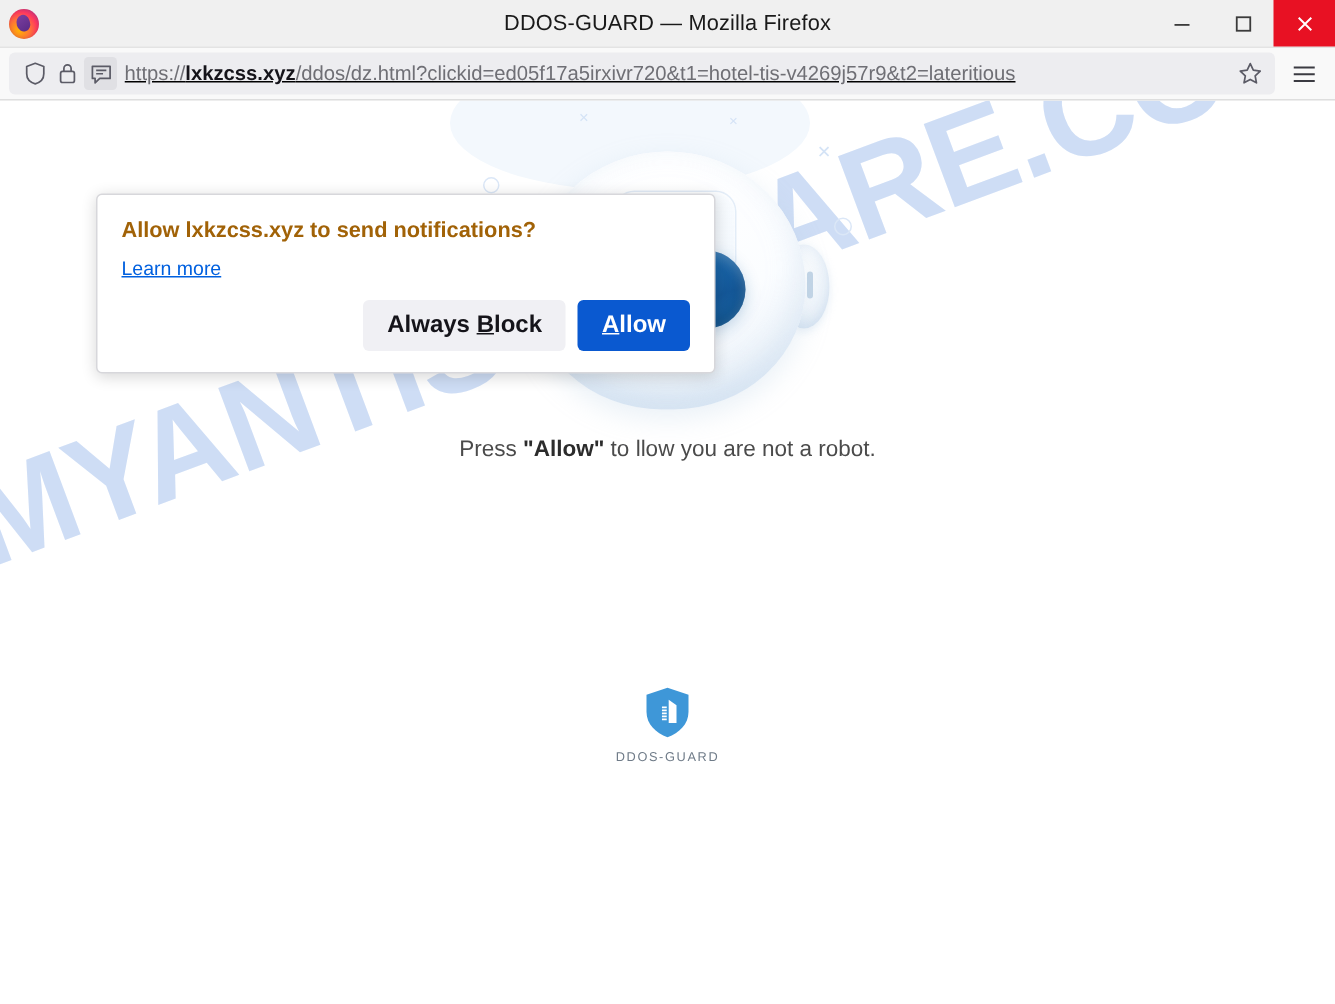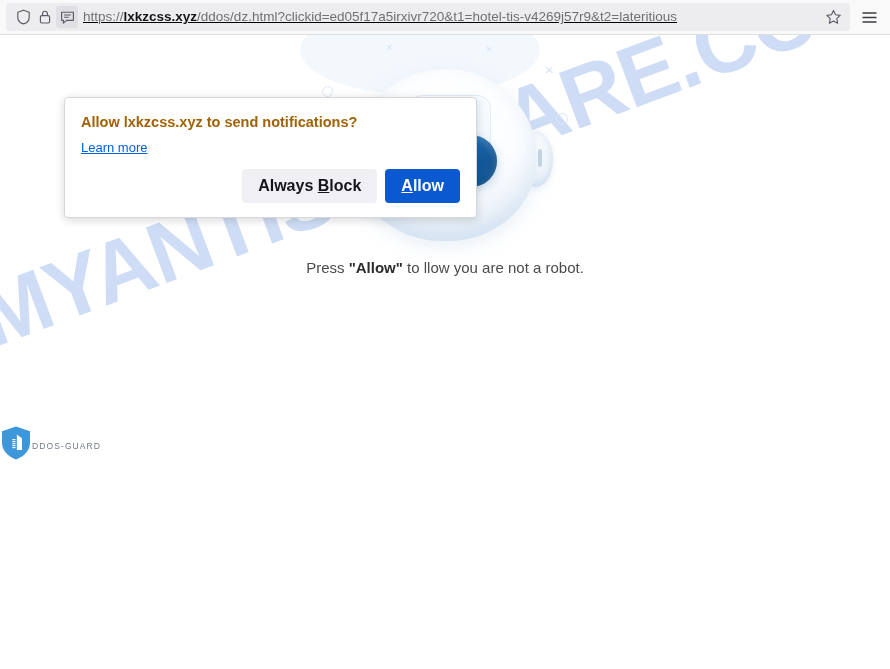--- a/index.html
+++ b/index.html
@@ -265,20 +265,21 @@
     color: #4b4b4b;
   }
   .press-line b { color: #2c2c2c; }
 
   
   .guard-logo {
     position: absolute;
     left: 0; right: 0;
     top: 390px;
     display: flex;
+    flex-direction: column;
     align-items: center;
   }
   .guard-label {
     margin-top: 6px;
     font-size: 8.5px;
     letter-spacing: 1.1px;
     color: #6f7b88;
     font-family: "Liberation Sans", sans-serif;
   }
 
@@ -333,20 +334,41 @@
     background: #0a59d0;
     color: #ffffff;
   }
   .perm-btn u { text-decoration: underline; }
 </style>
 </head>
 <body>
 
 <div class="window">
 
+  <div class="titlebar">
+    <div class="ff-logo"></div>
+    <div class="titlebar-title">DDOS-GUARD — Mozilla Firefox</div>
+    <div class="win-buttons">
+      <div class="win-btn">
+        <svg width="12" height="12" viewBox="0 0 12 12">
+          <rect x="1" y="6" width="10" height="1.2" fill="#3b3b3b"></rect>
+        </svg>
+      </div>
+      <div class="win-btn">
+        <svg width="12" height="12" viewBox="0 0 12 12">
+          <rect x="1.5" y="1.5" width="9" height="9" fill="none" stroke="#3b3b3b" stroke-width="1.2"></rect>
+        </svg>
+      </div>
+      <div class="win-btn close">
+        <svg width="12" height="12" viewBox="0 0 12 12">
+          <path d="M1.8 1.8 L10.2 10.2 M10.2 1.8 L1.8 10.2" stroke="#ffffff" stroke-width="1.3" fill="none"></path>
+        </svg>
+      </div>
+    </div>
+  </div>
 
   <div class="navbar">
     <div class="urlbar">
       <span class="ident-icon">
         <svg width="15" height="16" viewBox="0 0 15 16">
           <path d="M7.5 1.2 L13.2 3.3 V8.2 C13.2 11.6 10.7 14 7.5 14.9 C4.3 14 1.8 11.6 1.8 8.2 V3.3 Z" fill="none" stroke="#5b5b66" stroke-width="1.15" stroke-linejoin="round"></path>
         </svg>
       </span>
       <span class="ident-icon">
         <svg width="14" height="16" viewBox="0 0 14 16">

